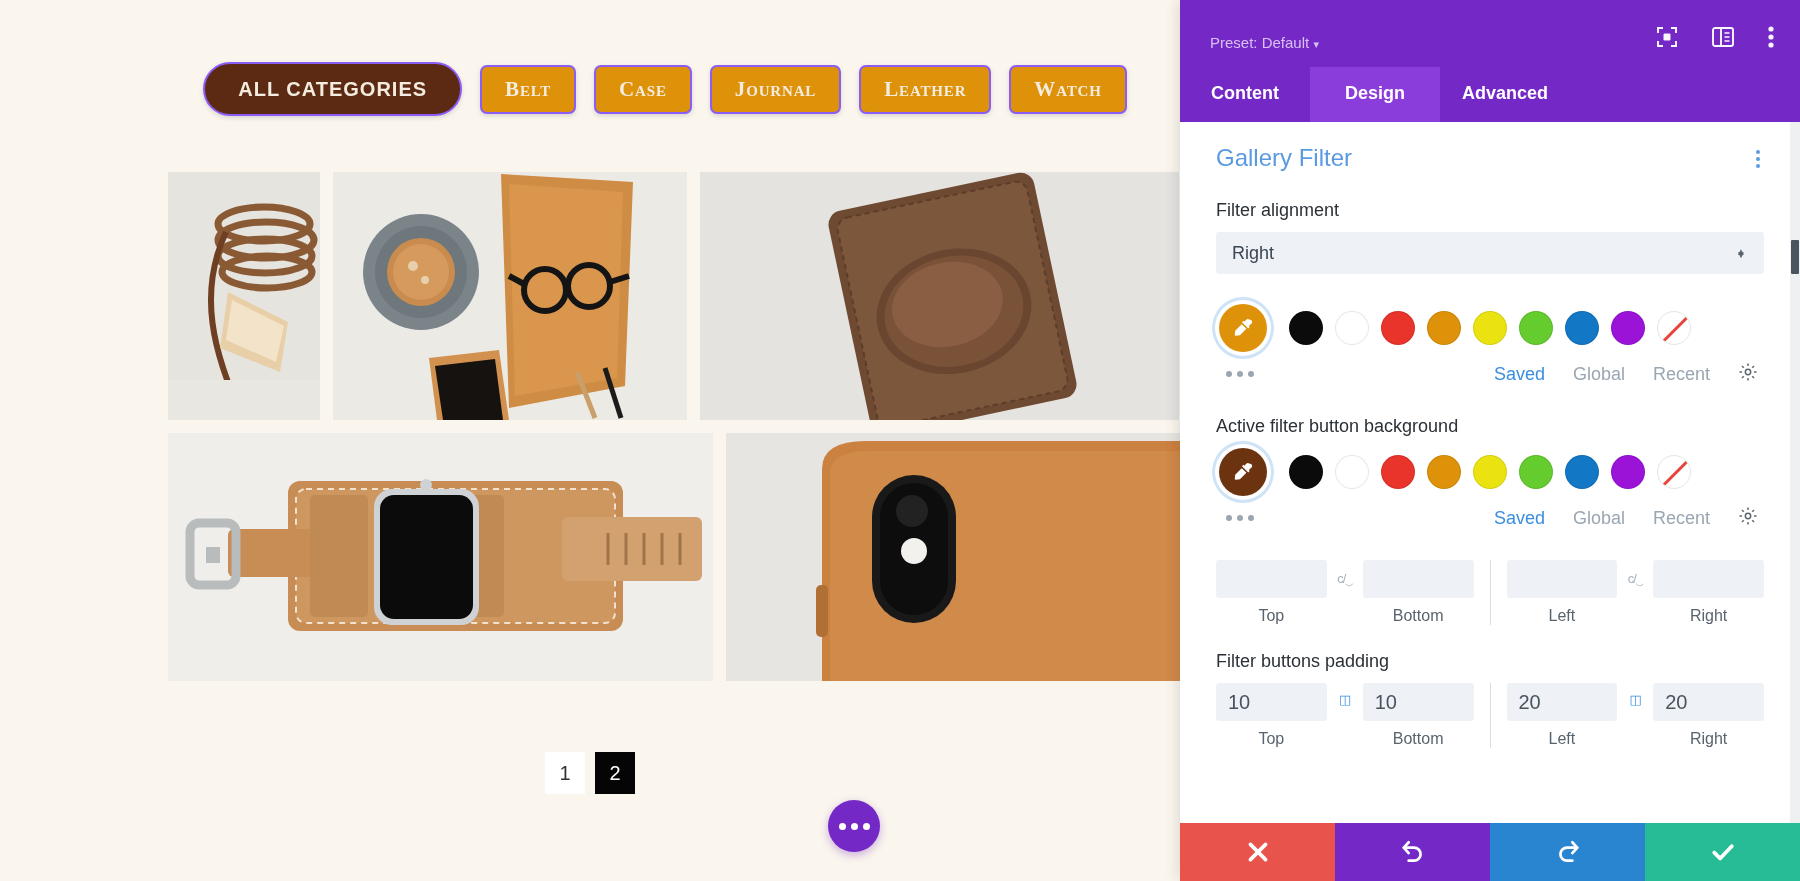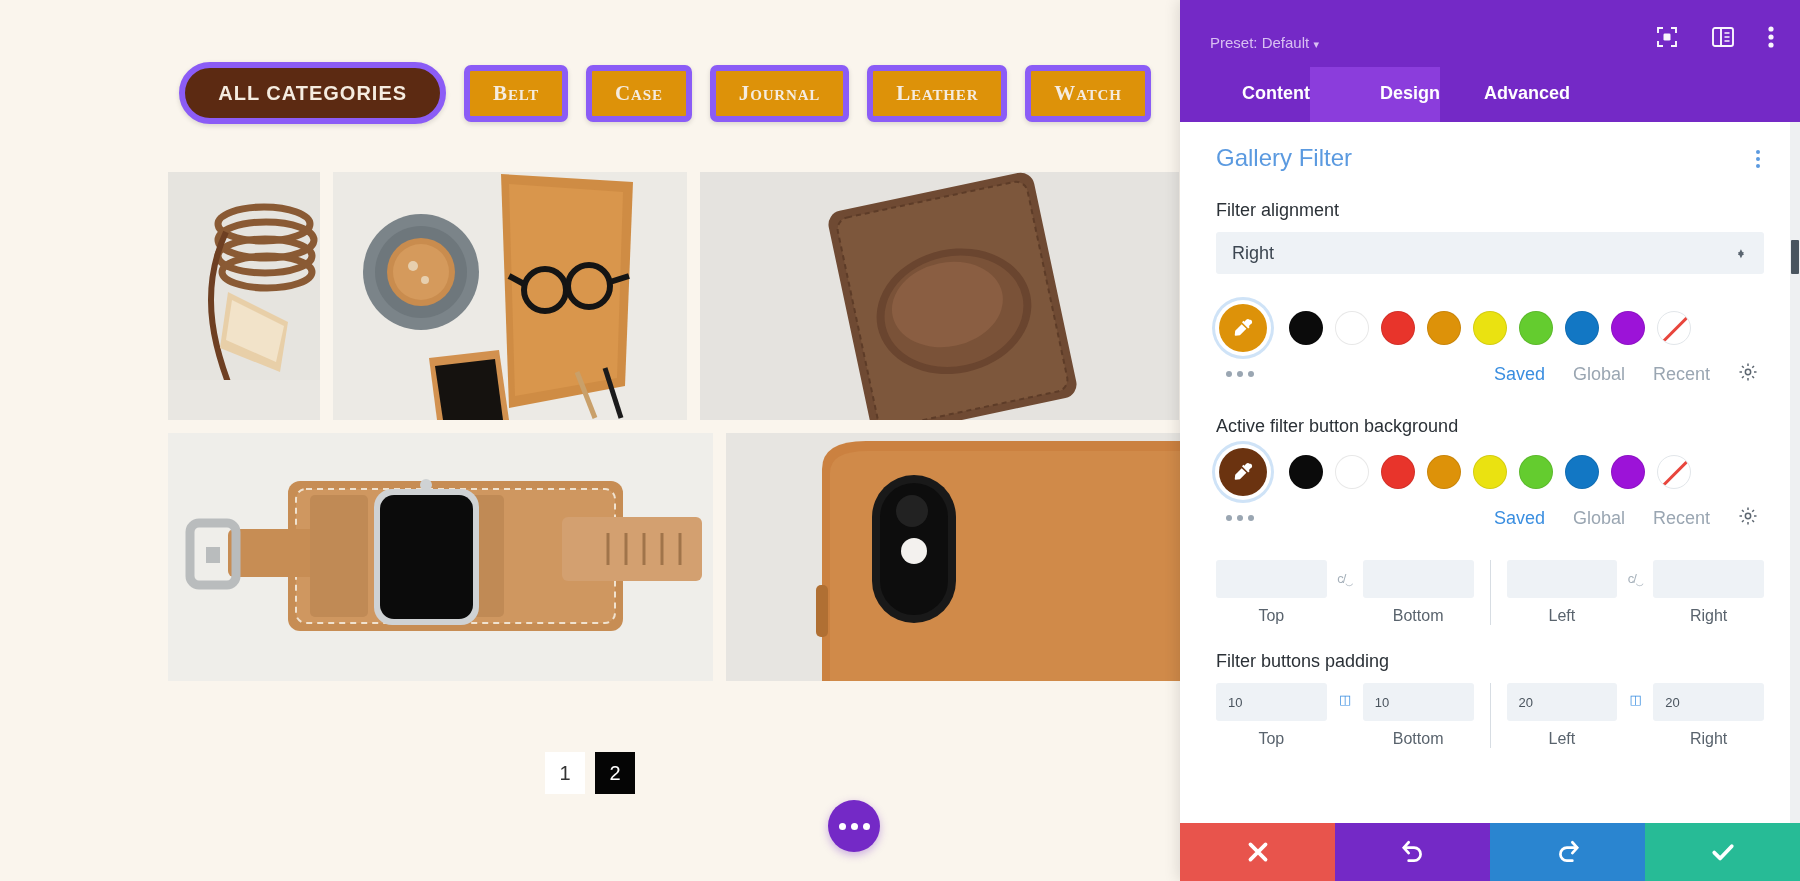--- a/index.html
+++ b/index.html
@@ -21,21 +21,21 @@
     display: flex; justify-content: center; align-items: center; gap: 18px;
     padding-left: 150px;
   }
   .fbtn {
     font-family: "Liberation Serif", serif;
     font-variant: small-caps;
     font-weight: bold;
     letter-spacing: .04em;
     color: #f5ece0;
     background: #dd9209;
-    border: 6px solid #8b5cf6;
+    border: 2px solid #8b5cf6;
     border-radius: 7px;
     padding: 12px 23px;
     font-size: 21px;
     line-height: 1;
     box-shadow: 0 2px 5px rgba(0,0,0,.13);
     white-space: nowrap;
     cursor: pointer;
   }
   .fbtn.all {
     background: #5c2a12;
@@ -85,21 +85,21 @@
   }
   .panel-head { background: #7429c6; padding: 18px 30px 0 30px; position: relative; }
   .panel-title { color: #fff; font-size: 28px; font-weight: bold; letter-spacing: .1px; }
   .preset { color: #d9c0f2; font-size: 15px; margin-top: 16px; padding-bottom: 16px; cursor: pointer; }
   .preset .caret { font-size: 11px; }
   .head-icons { position: absolute; right: 26px; top: 26px; display: flex; gap: 34px; align-items: center; }
   .hicon { cursor: pointer; opacity: .96; display: flex; }
 
   .tabs { display: flex; background: #7429c6; }
   .tab {
-    padding: 16px 0 18px 0; width: 130px; text-align: right;
+    padding: 16px 0 18px 0; width: 130px; text-align: center;
     color: #fff; font-size: 18px; font-weight: bold; cursor: pointer;
   }
   .tab.active { background: #8b3ddc; }
 
   .panel-body { flex: 1; overflow: hidden; position: relative; padding: 0 36px; background: #fff; }
   .scroll-track {
     position: absolute; right: 0; top: 0; width: 10px; height: 100%;
     background: #eef0f2;
   }
   .scroll-thumb {
@@ -159,21 +159,21 @@
   .tabs-mini { display: flex; align-items: center; gap: 28px; }
   .tm { font-size: 18px; color: #9aa6b2; cursor: pointer; }
   .tm.active { color: #3a8ee0; }
 
   .spacing-group { display: flex; align-items: flex-start; margin-bottom: 26px; }
   .sp-half { display: flex; align-items: flex-start; flex: 1; }
   .sp-half.right { border-left: 1px solid #d7dde3; padding-left: 16px; margin-left: 16px; }
   .sp-cell { flex: 1; text-align: center; }
   .sp-input {
     background: #eef2f6; height: 38px; border-radius: 3px; width: 100%;
-    border: none; font-size: 13px; color: #4a545e; padding: 8px 12px;
+    border: none; font-size: 20px; color: #4a545e; padding: 8px 12px;
     font-family: "Liberation Sans", sans-serif;
   }
   .sp-cap { font-size: 16px; color: #59636d; margin-top: 9px; display: block; }
   .link-ico {
     width: 36px; flex: none; text-align: center; padding-top: 9px;
     font-size: 13px; color: #a5b0ba; cursor: pointer; letter-spacing: -1px;
   }
   .link-ico.blue { color: #3a8ee0; }
 
   .actions { display: flex; height: 58px; flex: none; }

